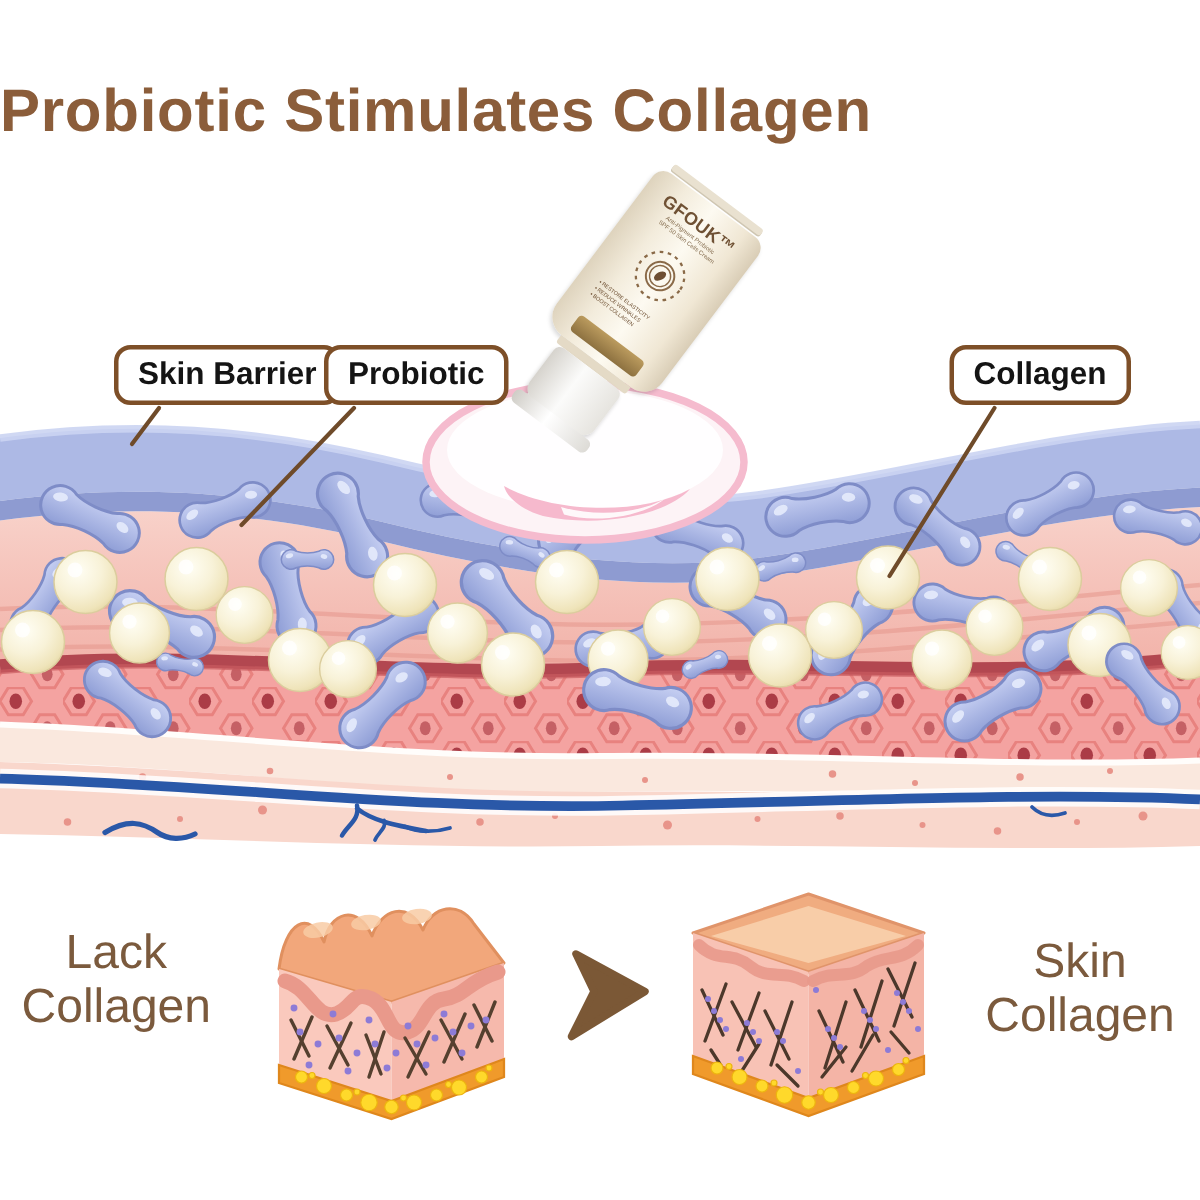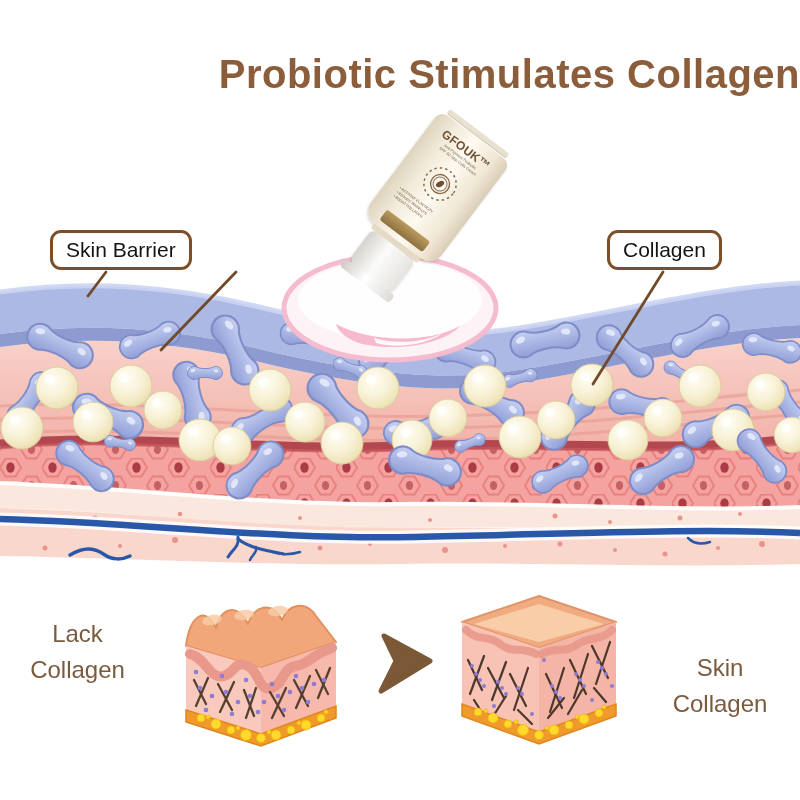--- a/index.html
+++ b/index.html
@@ -1,23 +1,23 @@
 <!DOCTYPE html>
 <html><head>
 <meta charset="utf-8">
 <style>
   html,body{margin:0;padding:0;background:#fff;}
   .stage{position:relative;width:800px;height:800px;background:#fff;overflow:hidden;
          font-family:"Liberation Sans",sans-serif;}
   
-  .title{position:absolute;left:0;top:52px;width:800px;text-align:right;
+  .title{position:absolute;left:0;top:52px;width:800px;text-align:left;
          font-size:40px;font-weight:700;color:#8b5d3a;letter-spacing:.5px;}
   
   .callout{position:absolute;background:#fff;border:3.5px solid #7d4f28;border-radius:11px;
-           padding:5px 13px;font-size:21px;font-weight:400;color:#141414;white-space:nowrap;}
+           padding:5px 13px;font-size:21px;font-weight:700;color:#141414;white-space:nowrap;margin-left:26px;}
   .cb-skin{left:50px;top:230px;}
   .cb-prob{left:190px;top:230px;}
   .cb-coll{left:607px;top:230px;}
   .overlay-lines{position:absolute;left:0;top:0;pointer-events:none;}
   
   .tube{position:absolute;left:374px;top:112px;width:96px;height:192px;
         transform:rotate(37deg);transform-origin:50% 50%;display:flex;flex-direction:column;align-items:center;}
   .tube-crimp{width:78%;height:5px;background:#e9e1d0;border-radius:2px;box-shadow:0 1px 0 #cfc6b2;}
   .tube-body{width:88px;flex:1;margin-top:2px;border-radius:9px 9px 15px 15px;
              background:linear-gradient(90deg,#ded3bd 0%,#f3ecdc 26%,#fdfaf1 52%,#f0e7d4 82%,#d9cdb6 100%);
@@ -36,24 +36,24 @@
   .tube-neck{width:58px;height:6px;background:#e4dac6;border-radius:0 0 2px 2px;}
   .tube-cap{width:54px;height:40px;border-radius:5px 5px 9px 9px;
             background:linear-gradient(90deg,#d6d3cd 0%,#fbfbfa 45%,#e6e4df 100%);
             box-shadow:0 2px 3px rgba(0,0,0,.18);}
   .tube-capbase{width:62px;height:10px;margin-top:-1px;border-radius:4px;
             background:linear-gradient(90deg,#cfccc6 0%,#ffffff 45%,#dddbd6 100%);}
   
   .skin-illu{position:absolute;left:0;top:278px;}
   .blob{position:absolute;left:278px;top:246px;}
   
-  .caption{position:absolute;text-align:center;color:#7b5a3d;font-size:24px;
+  .caption{position:absolute;text-align:center;color:#7b5a3d;font-size:32px;
            font-weight:500;line-height:36px;}
   .cap-before{left:10px;top:616px;width:135px;}
-  .cap-after{left:645px;top:622px;width:150px;margin-top:28px;}
+  .cap-after{left:645px;top:622px;width:150px;}
   .arrow-wrap{position:absolute;left:376px;top:630px;}
   .cube{position:absolute;}
   .cube-before{left:166px;top:584px;}
   .cube-after{left:448px;top:590px;}
 </style>
 </head>
 <body>
 
 <div class="stage">
 
@@ -254,20 +254,21 @@
 
   <svg class="overlay-lines" width="800" height="800" viewBox="0 0 800 800">
     <g stroke="#6f4b2a" stroke-width="2.8" stroke-linecap="round">
       <line x1="106" y1="272" x2="88" y2="296"></line>
       <line x1="236" y1="272" x2="161" y2="350"></line>
       <line x1="663" y1="272" x2="593" y2="384"></line>
     </g>
   </svg>
 
   <div class="callout cb-skin">Skin Barrier</div>
+  <div class="callout cb-prob">Probiotic</div>
   <div class="callout cb-coll">Collagen</div>
 
   <div class="caption cap-before">
     <div>Lack</div>
     <div>Collagen</div>
   </div>
 
   <svg class="cube cube-before" width="190" height="164" viewBox="0 0 190 164">
     <path d="M20,62 C24,30 40,22 50,44 C54,24 72,18 82,40 C88,22 106,16 116,36 C122,20 140,16 150,32 L170,58 L95,84 Z" fill="#f2a77b" stroke="#e0905f" stroke-width="2" stroke-linejoin="round"></path>
     <ellipse cx="46" cy="36" rx="10" ry="5" fill="#f8cba4" opacity=".85" transform="rotate(-12 46 36)"></ellipse>

